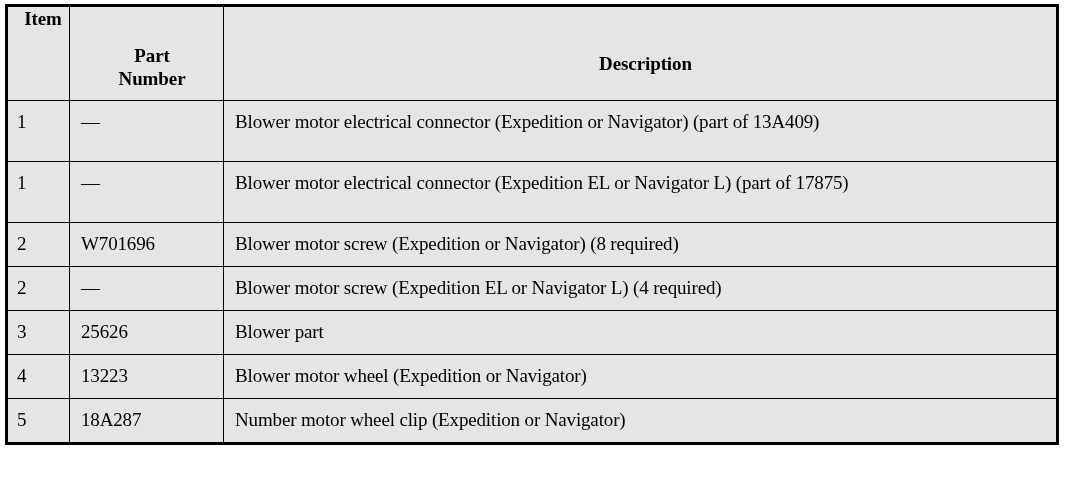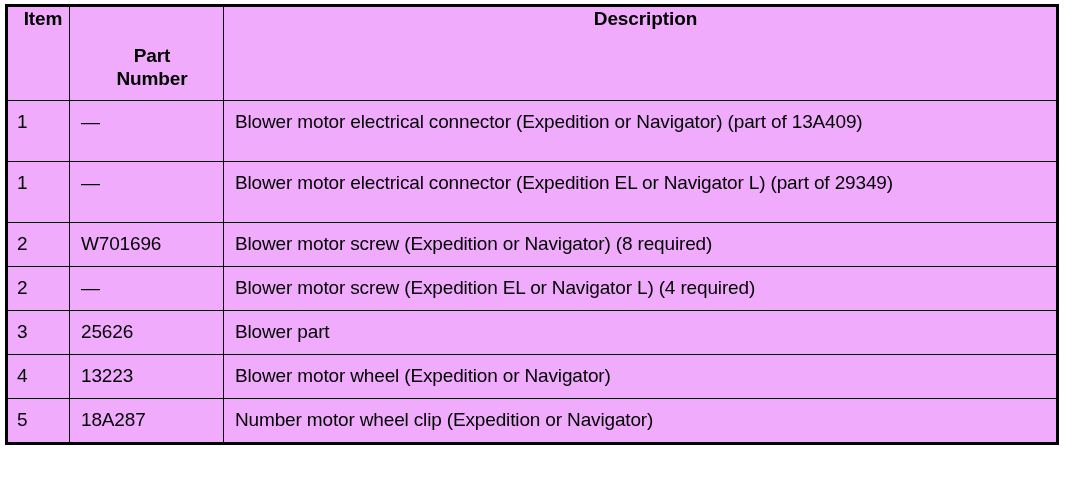--- a/index.html
+++ b/index.html
@@ -36,39 +36,40 @@
 
   .parts-table col.c-item   { width: 63px;  }
   .parts-table col.c-part   { width: 154px; }
   .parts-table col.c-desc   { width: auto;  }
 
   .parts-table th,
   .parts-table td {
     border: 1.5px solid #000000;
     padding: 0;
     vertical-align: top;
-    background: #f0abfc;
+    background: #e5e5e5;
+    font-family: Liberation Serif, serif;
   }
 
   
   thead th {
     height: 78px;
     vertical-align: bottom;
     font-weight: bold;
     font-size: 19px;
     line-height: 23px;
     letter-spacing: -0.1px;
   }
   .th-inner {
     padding: 0 0 10px 10px;
     white-space: pre-line;
   }
   th.h-item .th-inner  { padding-left: 9px; }
   th.h-part .th-inner  { padding-left: 11px; margin-top: 37px; }
-  th.h-desc .th-inner  { padding-left: 11px; }
+  th.h-desc .th-inner  { padding-left: 11px; margin-top: 45px; }
 
   
   tbody td {
     font-size: 19px;
     line-height: 26px;
     font-weight: normal;
     letter-spacing: -0.15px;
   }
   .cell {
     padding: 8px 6px 9px 10px;
@@ -122,21 +123,21 @@
           </td>
         </tr>
         <tr class="tall">
           <td class="c1">
             <div class="cell">1</div>
           </td>
           <td class="c2">
             <div class="cell"><span class="dash">—</span></div>
           </td>
           <td class="c3">
-            <div class="cell">Blower motor electrical connector (Expedition EL or Navigator L) (part of 29349)</div>
+            <div class="cell">Blower motor electrical connector (Expedition EL or Navigator L) (part of 17875)</div>
           </td>
         </tr>
         <tr class="short">
           <td class="c1">
             <div class="cell">2</div>
           </td>
           <td class="c2">
             <div class="cell">W701696</div>
           </td>
           <td class="c3">

